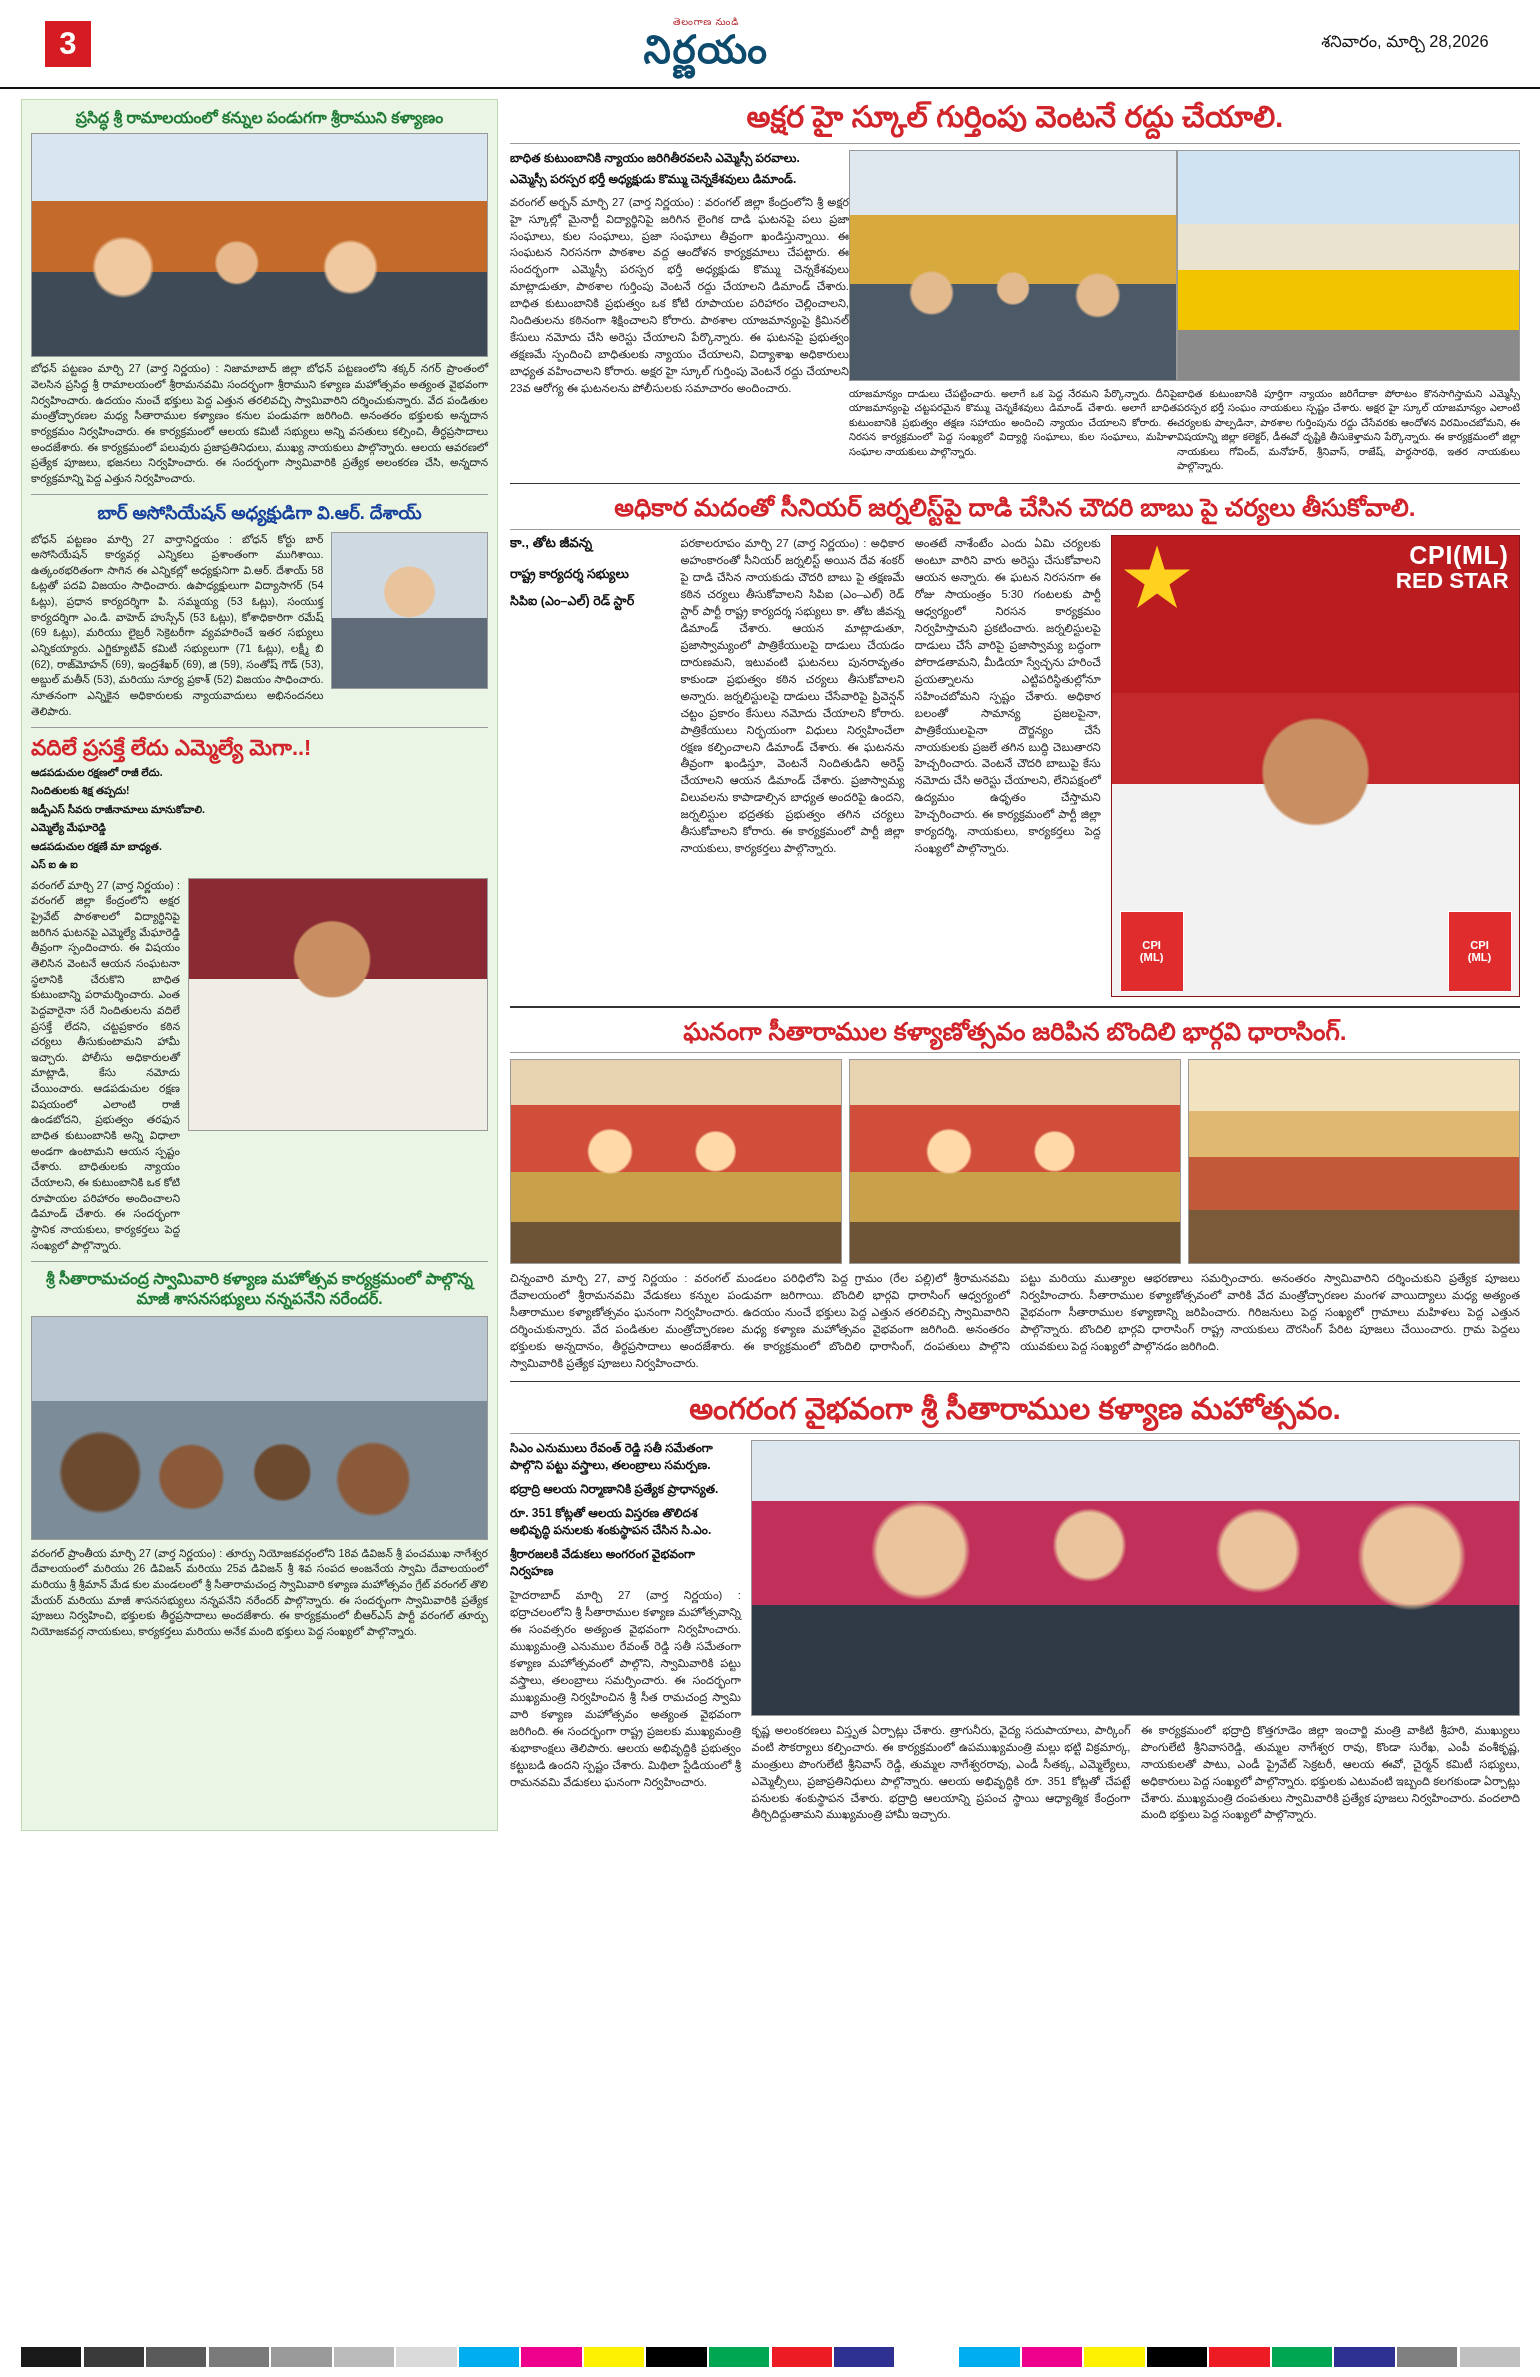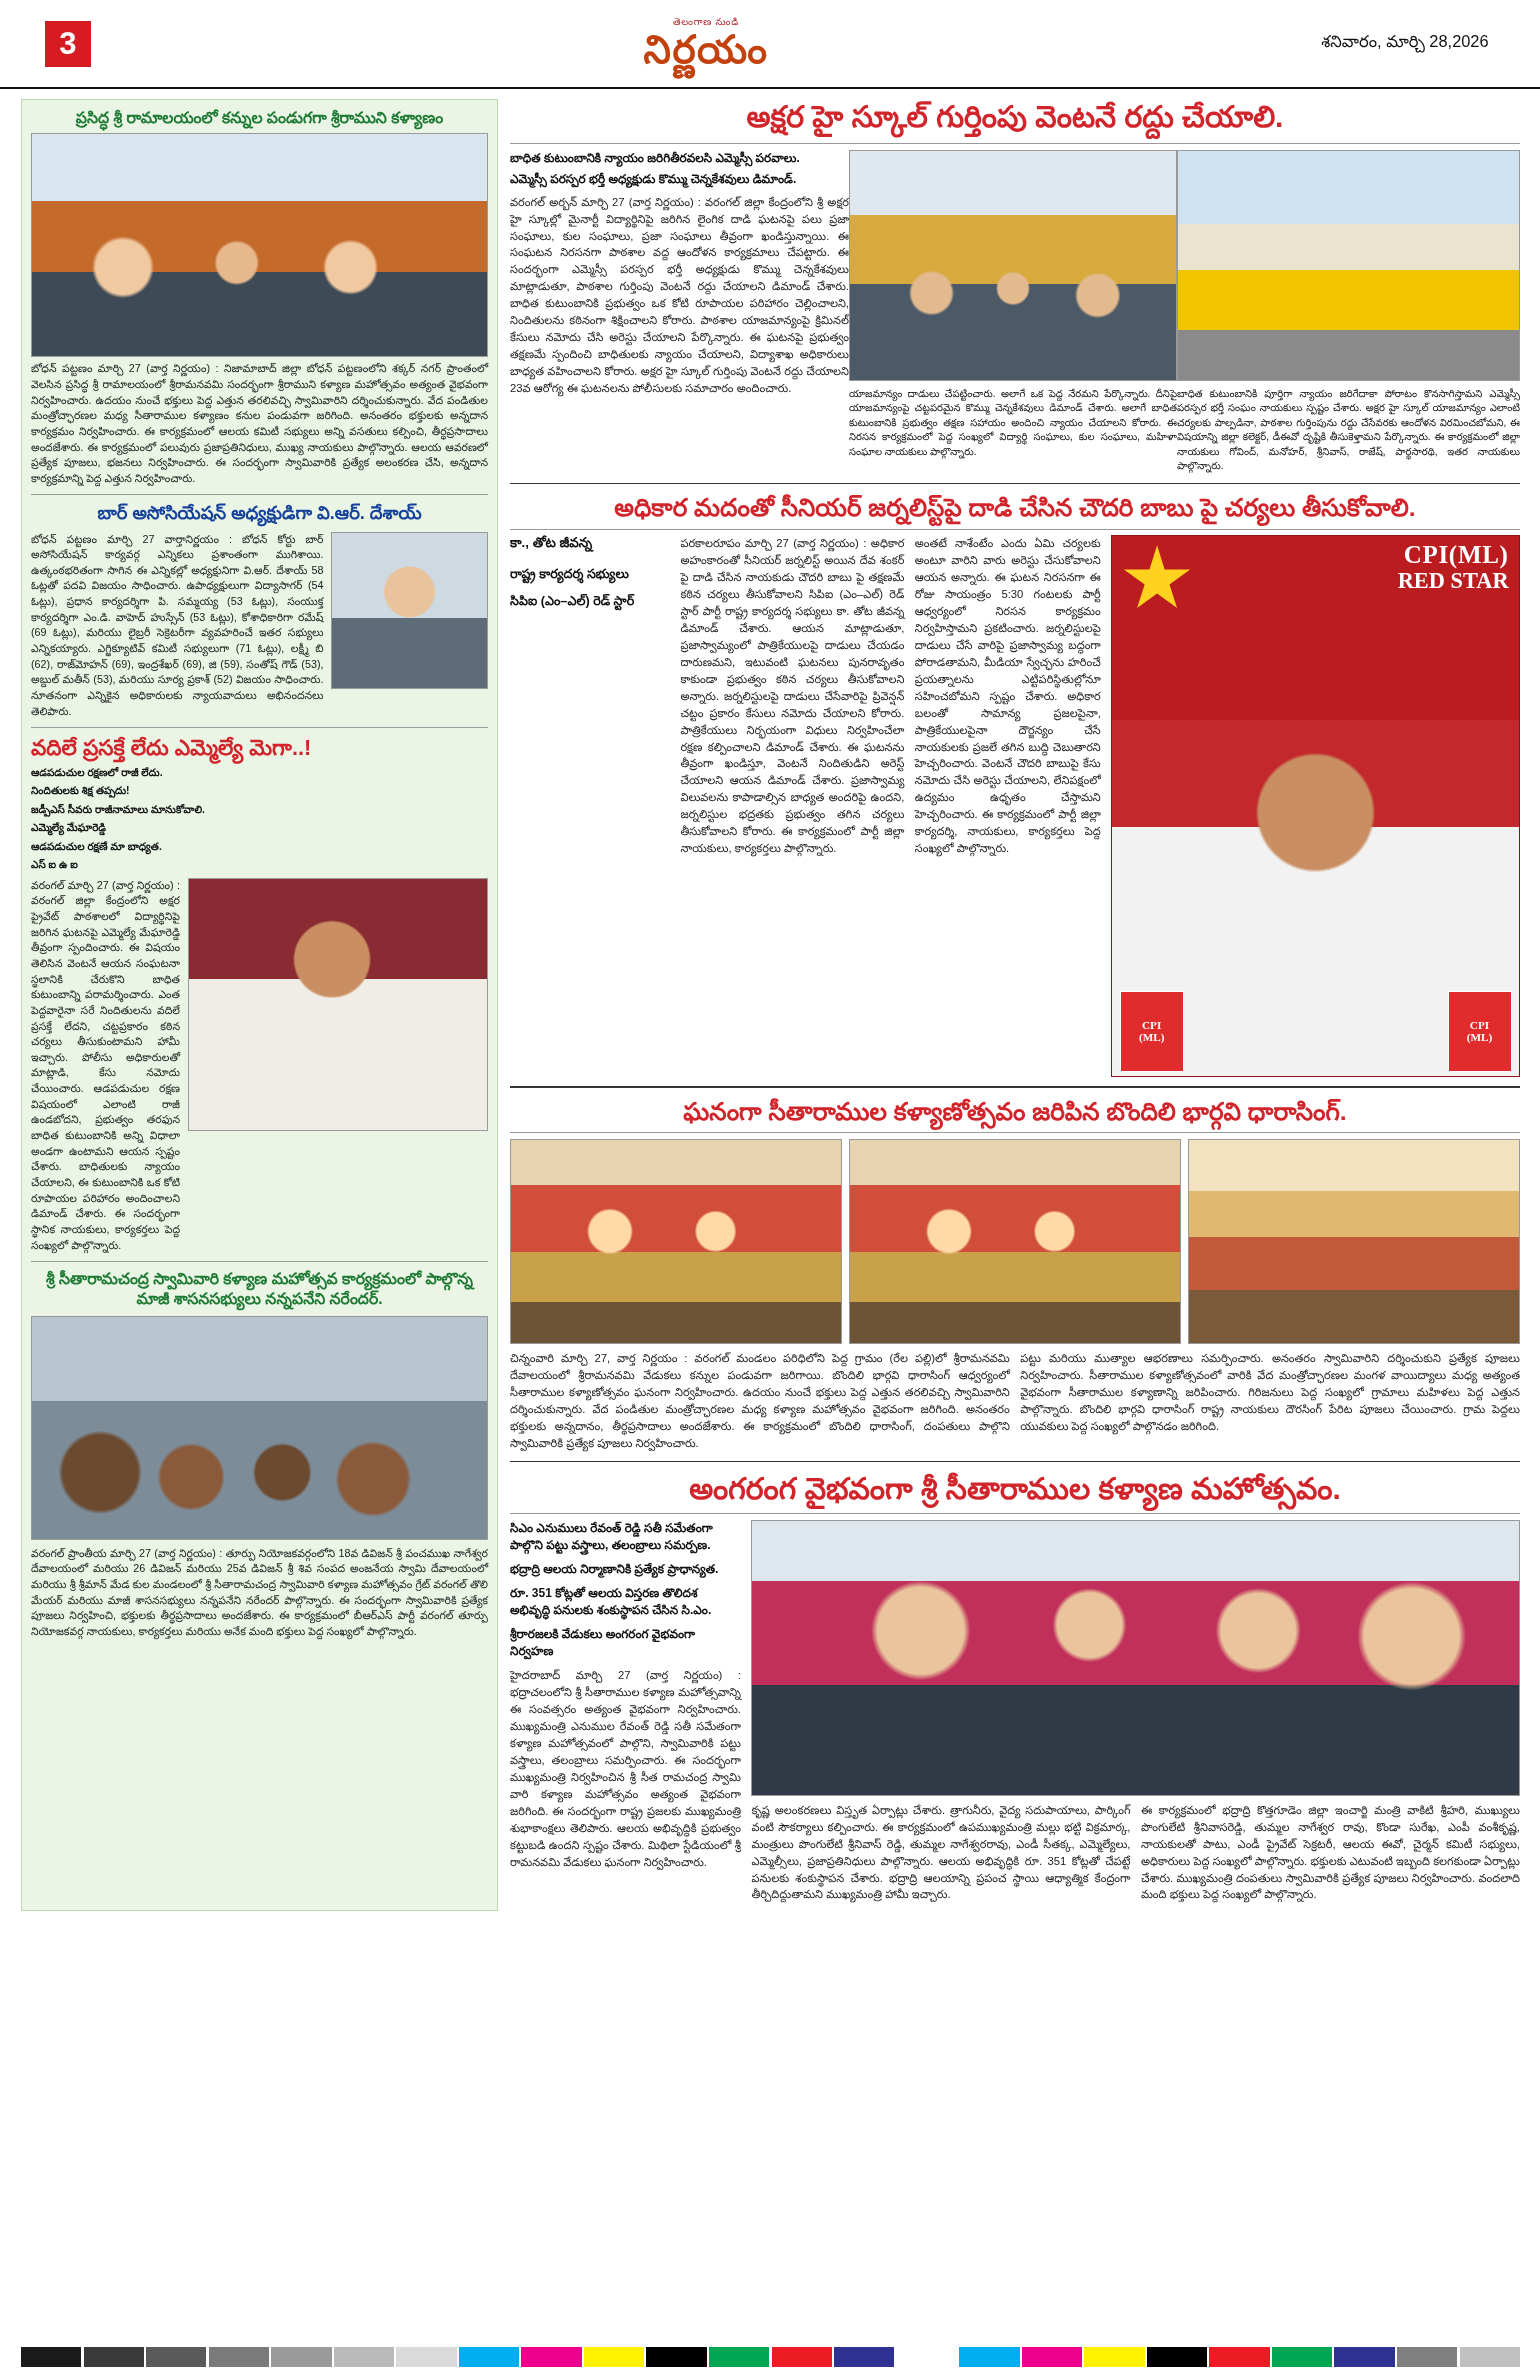--- a/index.html
+++ b/index.html
@@ -41,21 +41,21 @@
   .masthead-center {
     flex: 1;
     display: flex;
     flex-direction: column;
     align-items: center;
     justify-content: center;
   }
   .masthead-logo {
     font-size: 39px;
     font-weight: bold;
-    color: #c2410c;
+    color: #0c4a6e;
     letter-spacing: 1.5px;
     line-height: 1.05;
   }
   .masthead-logo-top {
     font-size: 9.7px;
     color: #b3262c;
     letter-spacing: 0.7px;
   }
   .masthead-date {
     font-size: 16.4px;
@@ -369,21 +369,21 @@
         <div class="hl-red hl-lg">అధికార మదంతో సీనియర్ జర్నలిస్ట్‌పై దాడి చేసిన చౌదరి బాబు పై చర్యలు తీసుకోవాలి.</div>
         <div class="rule" style="margin:6px 0;"></div>
         <div style="display:flex;gap:10.4px;">
           <div style="width:160px;flex:0 0 160px;">
             <div class="byline" style="font-size:13.4px;margin-bottom:13.4px;">కా., తోట జీవన్న</div>
             <div class="byline" style="font-size:12.7px;margin-bottom:10.4px;">రాష్ట్ర కార్యదర్శ సభ్యులు</div>
             <div class="byline" style="font-size:12.7px;">సిపిఐ (ఎం–ఎల్) రెడ్ స్టార్</div>
           </div>
           <div class="body-text" style="width:224px;flex:0 0 224px;">పరకాలరూపం మార్చి 27 (వార్త నిర్ణయం) : అధికార అహంకారంతో సీనియర్ జర్నలిస్ట్ అయిన దేవ శంకర్ పై దాడి చేసిన నాయకుడు చౌదరి బాబు పై తక్షణమే కఠిన చర్యలు తీసుకోవాలని సిపిఐ (ఎం–ఎల్) రెడ్ స్టార్ పార్టీ రాష్ట్ర కార్యదర్శ సభ్యులు కా. తోట జీవన్న డిమాండ్ చేశారు. ఆయన మాట్లాడుతూ, ప్రజాస్వామ్యంలో పాత్రికేయులపై దాడులు చేయడం దారుణమని, ఇటువంటి ఘటనలు పునరావృతం కాకుండా ప్రభుత్వం కఠిన చర్యలు తీసుకోవాలని అన్నారు. జర్నలిస్టులపై దాడులు చేసేవారిపై ప్రివెన్షన్ చట్టం ప్రకారం కేసులు నమోదు చేయాలని కోరారు. పాత్రికేయులు నిర్భయంగా విధులు నిర్వహించేలా రక్షణ కల్పించాలని డిమాండ్ చేశారు. ఈ ఘటనను తీవ్రంగా ఖండిస్తూ, వెంటనే నిందితుడిని అరెస్ట్ చేయాలని ఆయన డిమాండ్ చేశారు. ప్రజాస్వామ్య విలువలను కాపాడాల్సిన బాధ్యత అందరిపై ఉందని, జర్నలిస్టుల భద్రతకు ప్రభుత్వం తగిన చర్యలు తీసుకోవాలని కోరారు. ఈ కార్యక్రమంలో పార్టీ జిల్లా నాయకులు, కార్యకర్తలు పాల్గొన్నారు.</div>
           <div class="body-text" style="width:186px;flex:0 0 186px;">అంతటే నాశేంటేం ఎందు ఏమి చర్యలకు అంటూ వారిని వారు అరెస్టు చేసుకోవాలని ఆయన అన్నారు. ఈ ఘటన నిరసనగా ఈ రోజు సాయంత్రం 5:30 గంటలకు పార్టీ ఆధ్వర్యంలో నిరసన కార్యక్రమం నిర్వహిస్తామని ప్రకటించారు. జర్నలిస్టులపై దాడులు చేసే వారిపై ప్రజాస్వామ్య బద్ధంగా పోరాడతామని, మీడియా స్వేచ్ఛను హరించే ప్రయత్నాలను ఎట్టిపరిస్థితుల్లోనూ సహించబోమని స్పష్టం చేశారు. అధికార బలంతో సామాన్య ప్రజలపైనా, పాత్రికేయులపైనా దౌర్జన్యం చేసే నాయకులకు ప్రజలే తగిన బుద్ధి చెబుతారని హెచ్చరించారు. వెంటనే చౌదరి బాబుపై కేసు నమోదు చేసి అరెస్టు చేయాలని, లేనిపక్షంలో ఉద్యమం ఉధృతం చేస్తామని హెచ్చరించారు. ఈ కార్యక్రమంలో పార్టీ జిల్లా కార్యదర్శి, నాయకులు, కార్యకర్తలు పెద్ద సంఖ్యలో పాల్గొన్నారు.</div>
-          <div class="cpi-poster" style="flex:1;height:542px;font-family:Liberation Serif, serif;">
+          <div class="cpi-poster" style="flex:1;height:462px;">
             <div class="cpi-star"></div>
             <div class="cpi-title">CPI(ML)</div>
             <div class="cpi-sub">RED STAR</div>
             <div class="cpi-person"></div>
             <div class="cpi-flag-l"></div>
             <div class="cpi-flag-r"></div>
           </div>
         </div>
       </div>
 

